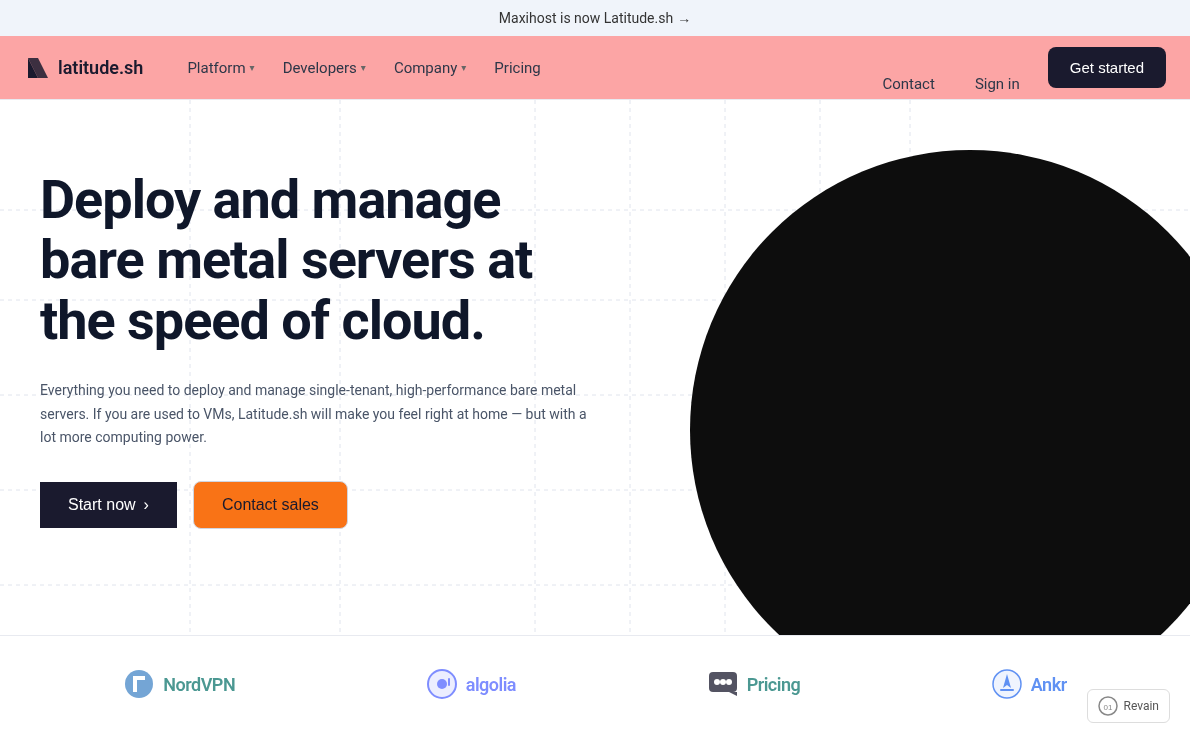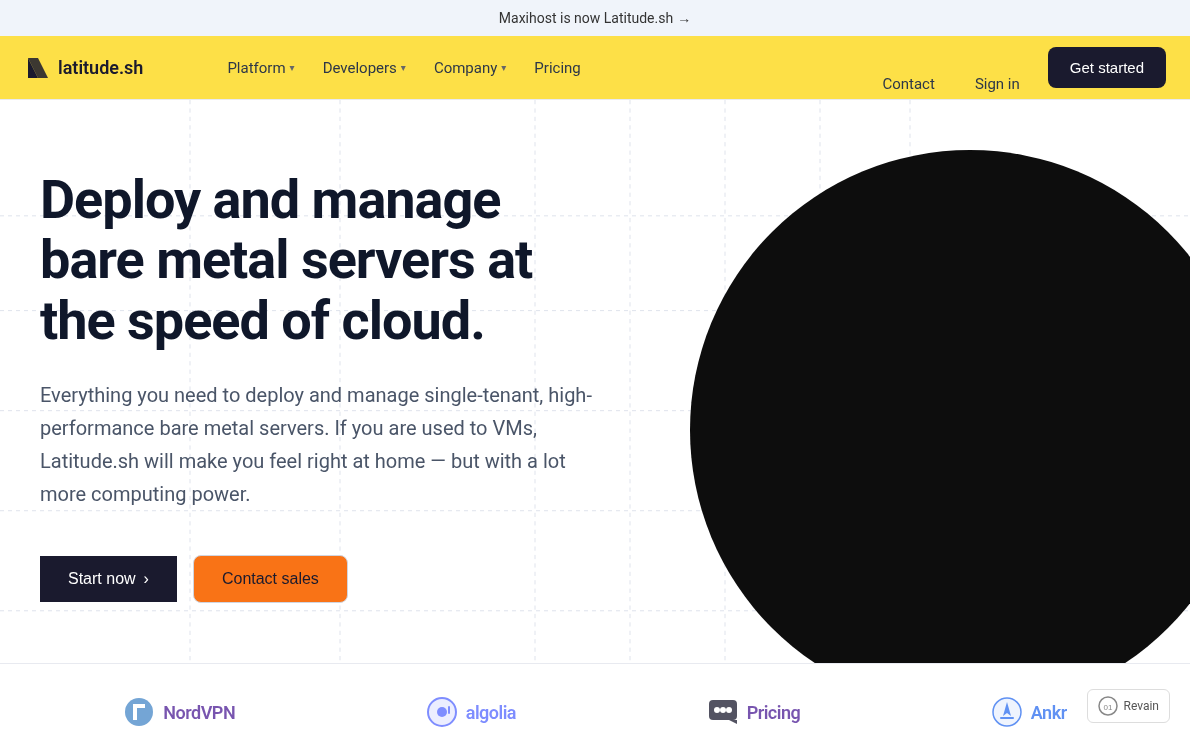--- a/index.html
+++ b/index.html
@@ -20,24 +20,23 @@
     .top-banner a { color: #333; text-decoration: none; display: flex; align-items: flex-start; gap: 4px; }
     .arrow-icon { font-size: 14px; }
 
     
     nav {
       display: flex;
       align-items: center;
       padding: 0 24px;
       height: 64px;
       border-bottom: 1px solid #e8eaf0;
-      background: #fde047;
+      background: #fca5a5;
       position: relative;
       z-index: 10;
-      gap: 40px;
     }
     .nav-logo {
       display: flex;
       align-items: center;
       gap: 6px;
       text-decoration: none;
       margin-right: 32px;
     }
     .logo-icon {
       width: 28px;
@@ -107,24 +106,24 @@
     }
     .hero-title {
       font-size: 54px;
       font-weight: 700;
       color: #0f172a;
       line-height: 1.12;
       margin-bottom: 28px;
       letter-spacing: -1px;
     }
     .hero-subtitle {
-      font-size: 20px;
+      font-size: 14px;
       color: #4a5568;
       line-height: 1.65;
-      margin-bottom: 44px;
+      margin-bottom: 32px;
       max-width: 580px;
     }
     .hero-buttons {
       display: flex;
       gap: 16px;
       align-items: center;
     }
     .btn-start {
       background: #1a1a2e;
       color: #fff;
@@ -187,21 +186,21 @@
     .logo-strip-item {
       display: flex;
       align-items: center;
       gap: 8px;
       opacity: 0.75;
     }
     .logo-strip-item svg { width: 32px; height: 32px; }
     .logo-strip-text {
       font-size: 18px;
       font-weight: 600;
-      color: #4c1d95;
+      color: #0f766e;
       letter-spacing: -0.5px;
     }
 
     
     .revain-badge {
       position: absolute;
       bottom: 20px;
       right: 20px;
       background: rgba(255,255,255,0.9);
       border: 1px solid #ddd;

